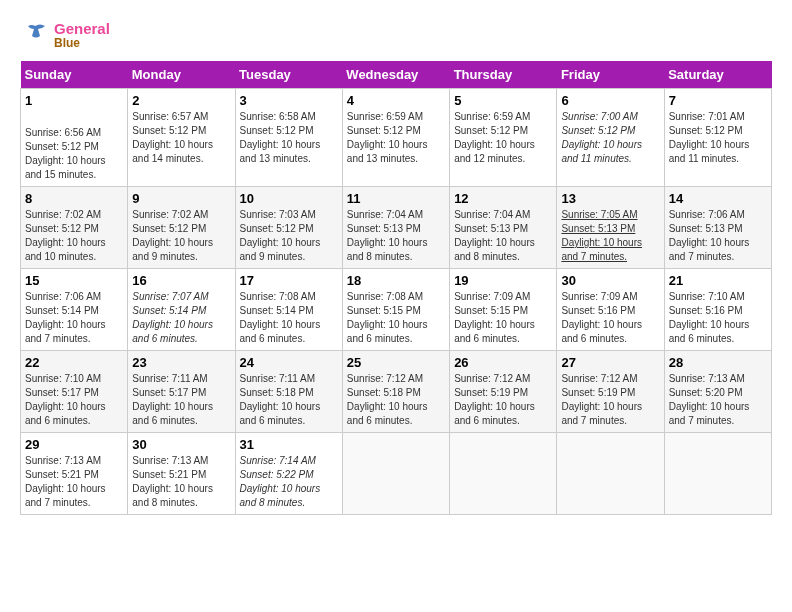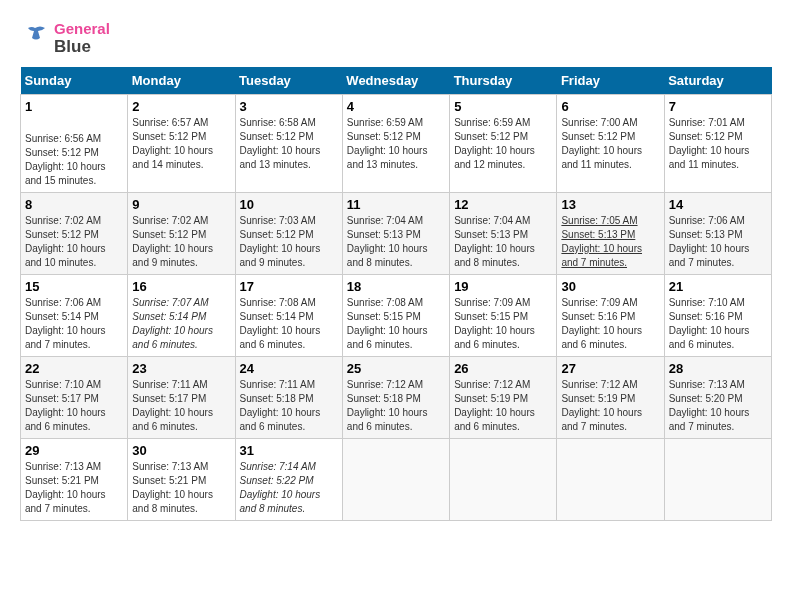--- a/index.html
+++ b/index.html
@@ -32,21 +32,21 @@
     .location-title {
       font-size: 16px;
       color: #555;
     }
     table {
       width: 100%;
       border-collapse: collapse;
       font-size: 11px;
     }
     thead tr th {
-      background: #0369a1;
+      background: #a21caf;
       color: #fff;
       padding: 6px 4px;
       text-align: left;
       font-size: 13px;
       font-weight: bold;
     }
     tbody tr td {
       border: 1px solid #ccc;
       vertical-align: top;
       padding: 4px;
@@ -76,21 +76,21 @@
 <body>
 
 <div class="header-section">
   <div class="logo">
   <div style="display:flex;align-items:center;gap:4px;">
     <svg width="30" height="30" viewBox="0 0 30 30">
       <path d="M15 5 Q20 2 25 5 Q22 8 18 8 L20 15 Q16 18 12 15 L14 8 Q10 8 8 5 Q12 3 15 5Z" fill="#4a7fc1"></path>
     </svg>
     <div style="line-height:1.15;">
       <div style="font-size:15px;font-weight:bold;color:#ec4899;">General</div>
-      <div style="font-size:17px;font-weight:bold;color:#404040;">Blue</div>
+      <div style="font-size:12px;font-weight:bold;color:#a16207;">Blue</div>
     </div>
   </div>
 </div>
   <div class="title-section">
     <div class="month-title"></div>
     <div class="location-title"></div>
   </div>
 </div>
 
 <table>
@@ -137,21 +137,21 @@
         </td>
         <td>
           <span class="day-num">5</span>
           <div class="day-info" style="white-space: pre-line;">Sunrise: 6:59 AM
 Sunset: 5:12 PM
 Daylight: 10 hours
 and 12 minutes.</div>
         </td>
         <td>
           <span class="day-num">6</span>
-          <div class="day-info" style="white-space: pre-line;">Sunrise: 7:00 AM
+          <div class="day-info" style="white-space: pre-line; font-style: italic;">Sunrise: 7:00 AM
 Sunset: 5:12 PM
 Daylight: 10 hours
 and 11 minutes.</div>
         </td>
         <td>
           <span class="day-num">7</span>
           <div class="day-info" style="white-space: pre-line;">Sunrise: 7:01 AM
 Sunset: 5:12 PM
 Daylight: 10 hours
 and 11 minutes.</div>

